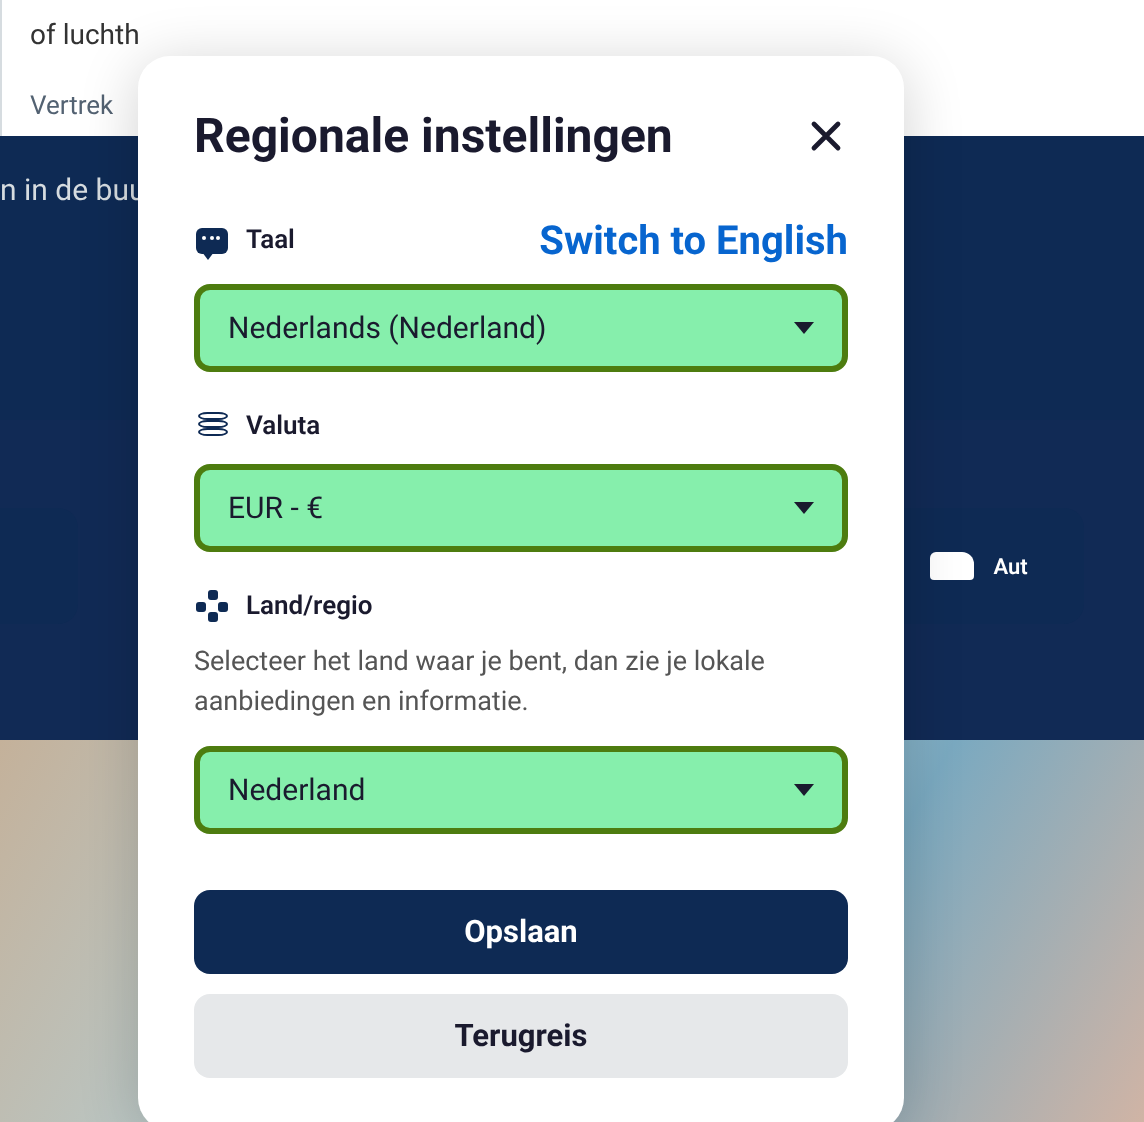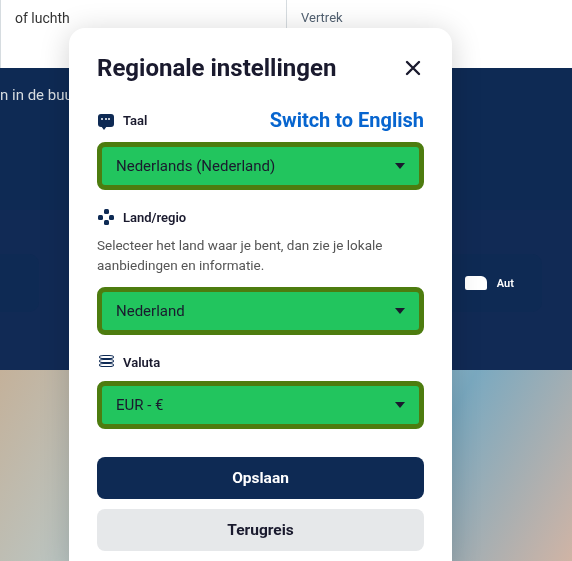--- a/index.html
+++ b/index.html
@@ -1,18 +1,18 @@
 <!DOCTYPE html>
 <html><head>
 <meta charset="utf-8">
 <style>
   * { box-sizing: border-box; margin: 0; padding: 0; font-family: -apple-system, BlinkMacSystemFont, 'Segoe UI', Roboto, Arial, sans-serif; }
   body { width: 572px; height: 561px; overflow: hidden; position: relative; background: #112a55; }
   
-  .bg-top { position: absolute; top: 0; left: 0; right: 0; height: 68px; background: #fff; display: flex; }
+  .bg-top { position: absolute; top: 0; left: 0; right: 0; height: 68px; background: #fff; display: flex; flex-direction: column; }
   .bg-field { flex: 1; border-left: 1px solid #d6dce0; padding: 10px 14px; font-size: 13px; color: #333; }
   .bg-field-label { color: #536272; font-size: 13px; margin-bottom: 4px; }
   .bg-field-val { color: #333; font-size: 14px; }
   
   .bg-mid { position: absolute; top: 68px; left: 0; right: 0; height: 142px; background: #0e2a54; color: #fff; padding: 18px 0 0 0; }
   .bg-mid-txt { font-size: 15px; color: #d6dce0; padding-left: 0; }
   
   .bg-img { position: absolute; top: 370px; left: 0; right: 0; bottom: 0; background: linear-gradient(120deg, #c4b19a 0%, #b3d4e0 45%, #7aa9c0 70%, #d0b4a5 100%); }
   
   .bg-tabs { position: absolute; top: 254px; left: -20px; display: flex; gap: 18px; }
@@ -52,30 +52,30 @@
   .ico-globe span { position:absolute; width:5px; height:5px; background:#0e2a54; border-radius:1.5px; }
   .ico-globe .g1{top:0;left:5.5px;} .ico-globe .g2{bottom:0;left:5.5px;}
   .ico-globe .g3{left:0;top:5.5px;} .ico-globe .g4{right:0;top:5.5px;}
   
   .ico-coin { width:15px; height:14px; position:relative; }
   .ico-coin span { position:absolute; left:0; width:15px; height:4px; border:1.8px solid #0e2a54; border-radius:7px/3px; background:#fff; }
   .ico-coin .c1{top:0;} .ico-coin .c2{top:4px;} .ico-coin .c3{top:8px;}
   
   .select {
     width: 100%;
-    border: 5px solid #4d7c0f;
+    border: 3px solid #4d7c0f;
     border-radius: 8px;
     padding: 10px 14px;
     font-size: 15px;
     color: #1a1a2e;
     display: flex;
     justify-content: space-between;
     align-items: center;
     cursor: pointer;
-    background: #22c55e;
+    background: #86efac;
   }
   .caret { width: 0; height: 0; border-left: 5px solid transparent; border-right: 5px solid transparent; border-top: 6px solid #1a1a2e; }
   
   .btn { width: 100%; border: none; border-radius: 8px; padding: 12px 0; font-size: 15.5px; font-weight: 700; cursor: pointer; margin-top: 10px; }
   .btn-primary { background: #0e2a54; color: #fff; }
   .btn-secondary { background: #e6e8ea; color: #1a1a2e; }
 </style>
 </head>
 <body>
 
@@ -131,51 +131,51 @@
     <div class="select">
       <span>Nederlands (Nederland)</span>
       <span class="caret"></span>
     </div>
   </div>
 
   <div class="section">
     <div class="sec-head">
       <div class="sec-head-left">
         <span class="ico-box">
+          <span class="ico-coin">
+              <span class="c1"></span>
+              <span class="c2"></span>
+              <span class="c3"></span>
+            </span>
+        </span>
+        <span class="sec-label">Valuta</span>
+      </div>
+    </div>
+    <div class="select">
+      <span>EUR - €</span>
+      <span class="caret"></span>
+    </div>
+  </div>
+
+  <div class="section">
+    <div class="sec-head">
+      <div class="sec-head-left">
+        <span class="ico-box">
           <span class="ico-globe">
               <span class="g1"></span>
               <span class="g2"></span>
               <span class="g3"></span>
               <span class="g4"></span>
             </span>
         </span>
         <span class="sec-label">Land/regio</span>
       </div>
     </div>
     <div class="sec-desc">Selecteer het land waar je bent, dan zie je lokale aanbiedingen en informatie.</div>
     <div class="select">
       <span>Nederland</span>
       <span class="caret"></span>
     </div>
   </div>
 
-  <div class="section">
-    <div class="sec-head">
-      <div class="sec-head-left">
-        <span class="ico-box">
-          <span class="ico-coin">
-              <span class="c1"></span>
-              <span class="c2"></span>
-              <span class="c3"></span>
-            </span>
-        </span>
-        <span class="sec-label">Valuta</span>
-      </div>
-    </div>
-    <div class="select">
-      <span>EUR - €</span>
-      <span class="caret"></span>
-    </div>
-  </div>
-
   <button class="btn btn-primary">Opslaan</button>
   <button class="btn btn-secondary">Terugreis</button>
 </div>
 
 </body></html>

